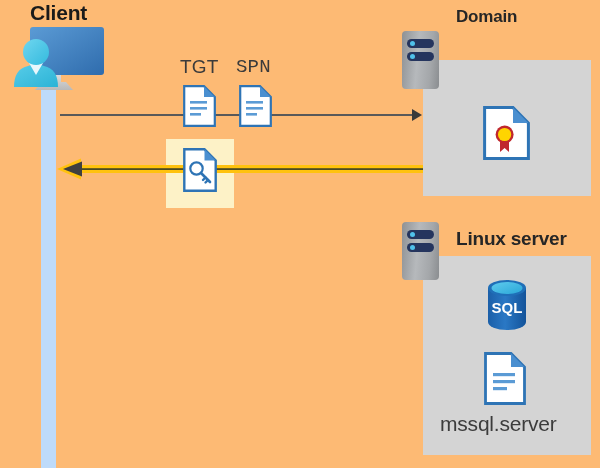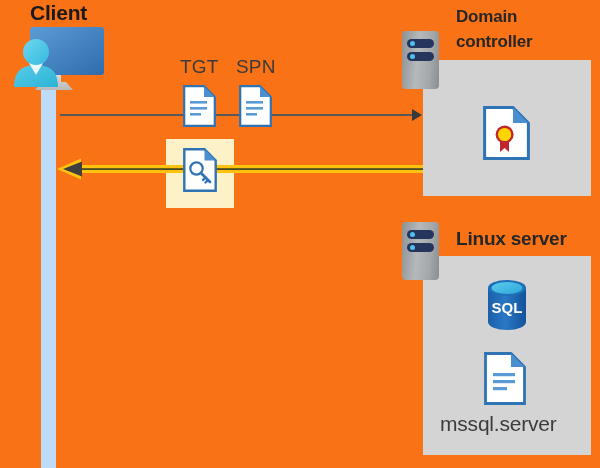--- a/index.html
+++ b/index.html
@@ -10,21 +10,21 @@
   body {
     width: 600px;
     height: 468px;
     font-family: "Liberation Sans", sans-serif;
     overflow: hidden;
   }
   #diagram {
     position: relative;
     width: 600px;
     height: 468px;
-    background: #f97316;
+    background: #fdba74;
   }
 
   
   .abs { position: absolute; }
 
   
   .lifeline {
     left: 41px;
     top: 58px;
     width: 15px;
@@ -121,21 +121,21 @@
   }
 
   
   .doc-label {
     font-size: 19px;
     color: #3b3b3b;
     letter-spacing: 0.2px;
     white-space: nowrap;
   }
   .label-tgt { left: 180px; top: 56px; }
-  .label-spn { left: 236px; top: 56px; }
+  .label-spn { left: 236px; top: 56px; font-family: Liberation Mono, monospace; }
 
   
   .doc { width: 33px; height: 42px; }
   .doc-tgt { left: 183px; top: 85px; }
   .doc-spn { left: 239px; top: 85px; }
   .doc-key { left: 183px; top: 148px; width: 34px; height: 44px; }
   .doc-keytab { left: 484px; top: 352px; width: 42px; height: 53px; }
 
   
   .highlight-box {
@@ -277,21 +277,20 @@
     <div class="slot s1">
         <span class="led"></span>
       </div>
     <div class="slot s2">
         <span class="led"></span>
       </div>
   </div>
 
   <div class="abs dc-title">
     <div>Domain</div>
-    <div>controller</div>
   </div>
 
   <div class="abs cert-icon">
     <svg width="47" height="54" viewBox="0 0 47 54" xmlns="http://www.w3.org/2000/svg">
       <path d="M1.6 1.6 H30 L45.4 17 V52.4 H1.6 Z" fill="#ffffff" stroke="#2e74b5" stroke-width="3"></path>
       <path d="M30 1.6 L45.4 17 H30 Z" fill="#4a8fd0"></path>
 
       <path d="M17 31 l0 15 l4.6 -4 l4.4 4 l0 -15 z" fill="#c0272d"></path>
 
       <circle cx="21.6" cy="28.5" r="9" fill="#c0272d"></circle>

